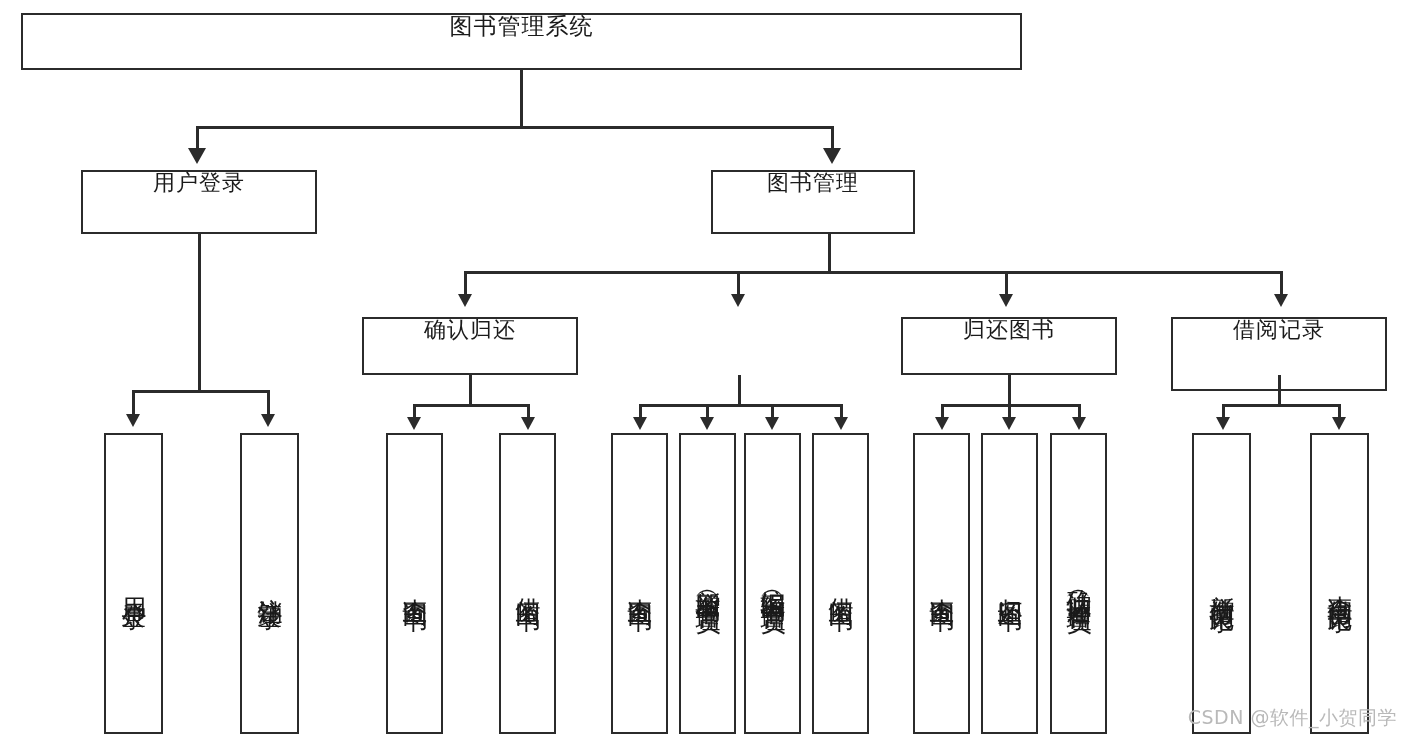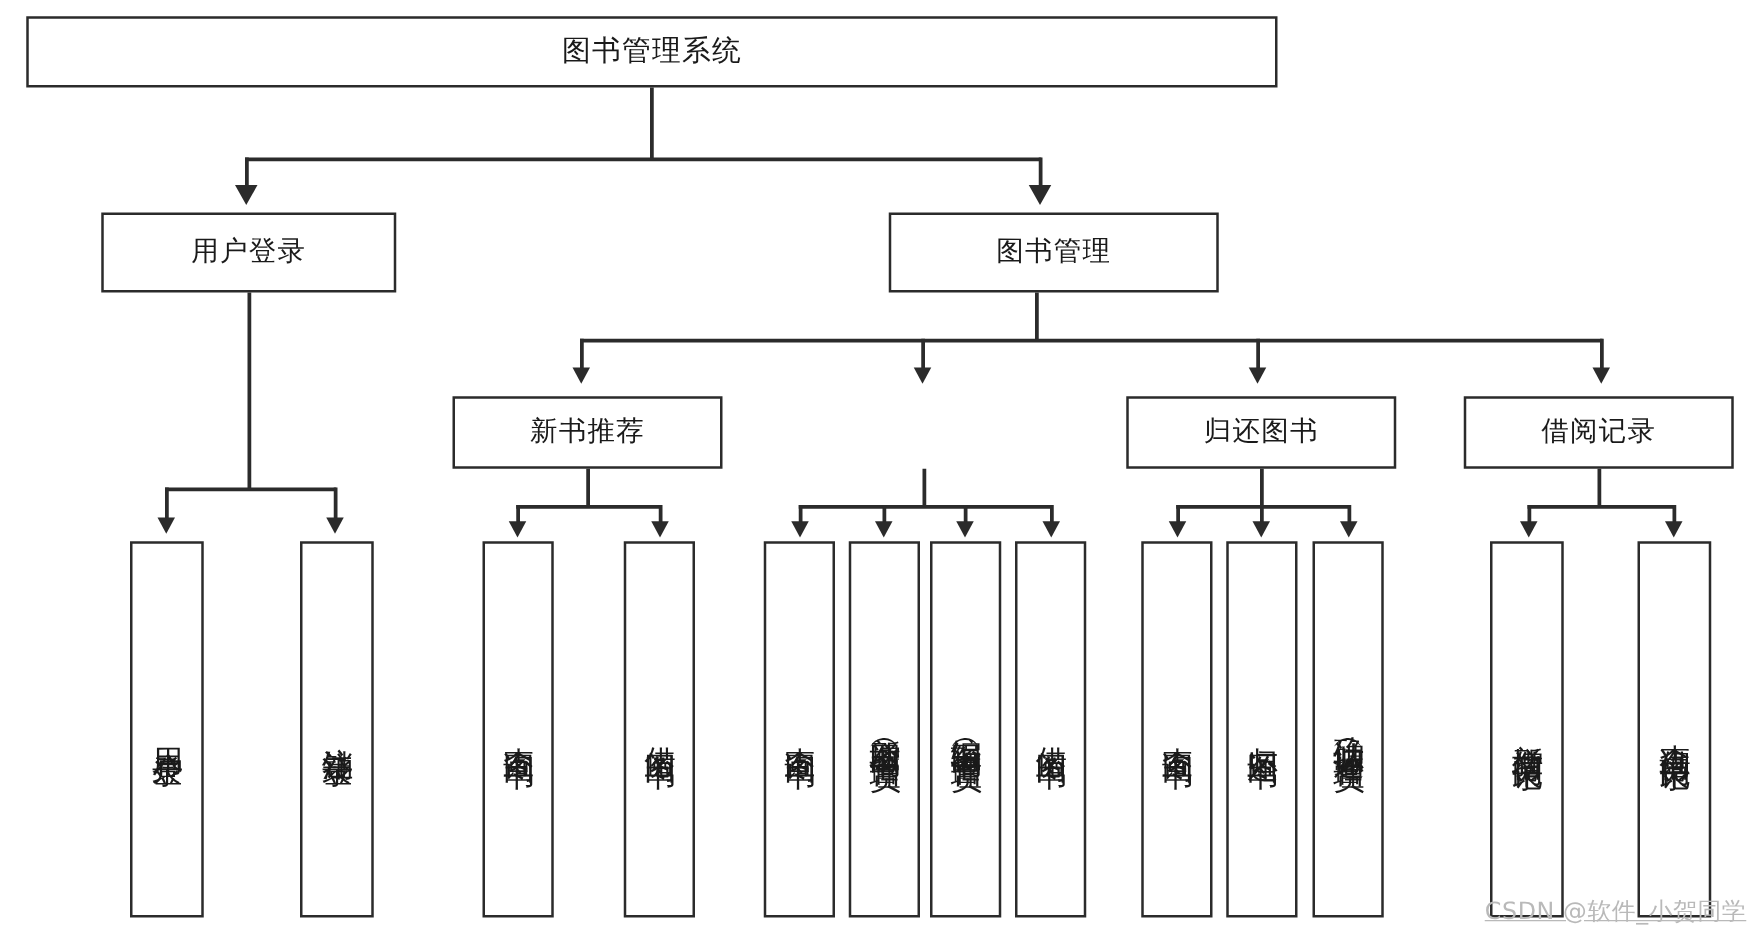--- a/index.html
+++ b/index.html
@@ -14,21 +14,20 @@
     background:#ffffff;
     overflow:hidden;
   }
   
   .node{
     position:absolute;
     box-sizing:border-box;
     background:#ffffff;
     border:2.5px solid #2b2b2b;
     display:flex;
-    align-items:center;
     justify-content:center;
     color:#1a1a1a;
   }
   .node .lbl{
     display:block;
     white-space:nowrap;
     letter-spacing:1px;
   }
   
   .h-node .lbl{ font-size:22px; line-height:1; }
@@ -60,27 +59,26 @@
   }
   .arrow.big{
     border-left:9px solid transparent;
     border-right:9px solid transparent;
     border-top:16px solid #2b2b2b;
   }
   
   #watermark{
     position:absolute;
     right:8px;
-    bottom:5px;
+    bottom:16px;
     font-size:19px;
     color:#b9b9b9;
     letter-spacing:.5px;
     white-space:nowrap;
     user-select:none;
-    text-decoration:underline;
   }
 </style>
 </head>
 <body>
 
 <div id="canvas">
 
   <div class="node h-node root" style="left:21px; top:13px; width:1001px; height:57px;">
     <span class="lbl">图书管理系统</span>
   </div>
@@ -92,21 +90,21 @@
   <div class="ln v" style="left:196px; top:126px; width:2.5px; height:23px;"></div>
   <div class="arrow big" style="left:188px; top:148px;"></div>
 
   <div class="ln v" style="left:831px; top:126px; width:2.5px; height:23px;"></div>
   <div class="arrow big" style="left:823px; top:148px;"></div>
 
   <div class="node h-node" style="left:81px; top:170px; width:236px; height:64px;">
     <span class="lbl">用户登录</span>
   </div>
 
-  <div class="node h-node" style="left:711px; top:170px; width:264px; height:64px;">
+  <div class="node h-node" style="left:711px; top:170px; width:204px; height:64px;">
     <span class="lbl">图书管理</span>
   </div>
 
   <div class="ln v" style="left:198px; top:234px; width:2.5px; height:158px;"></div>
   <div class="ln h" style="left:132px; top:390px; width:137px; height:2.5px;"></div>
   <div class="ln v" style="left:132px; top:390px; width:2.5px; height:25px;"></div>
   <div class="arrow" style="left:126px; top:414px;"></div>
   <div class="ln v" style="left:267px; top:390px; width:2.5px; height:25px;"></div>
   <div class="arrow" style="left:261px; top:414px;"></div>
 
@@ -115,26 +113,26 @@
   <div class="ln v" style="left:464px; top:271px; width:2.5px; height:24px;"></div>
   <div class="arrow" style="left:458px; top:294px;"></div>
   <div class="ln v" style="left:737px; top:271px; width:2.5px; height:24px;"></div>
   <div class="arrow" style="left:731px; top:294px;"></div>
   <div class="ln v" style="left:1005px; top:271px; width:2.5px; height:24px;"></div>
   <div class="arrow" style="left:999px; top:294px;"></div>
   <div class="ln v" style="left:1280px; top:271px; width:2.5px; height:24px;"></div>
   <div class="arrow" style="left:1274px; top:294px;"></div>
 
   <div class="node h-node" style="left:362px; top:317px; width:216px; height:58px;">
-    <span class="lbl">新书推荐</span>
+    <span class="lbl">确认归还</span>
   </div>
   <div class="node h-node" style="left:901px; top:317px; width:216px; height:58px;">
     <span class="lbl">归还图书</span>
   </div>
-  <div class="node h-node" style="left:1171px; top:317px; width:216px; height:58px;">
+  <div class="node h-node" style="left:1171px; top:317px; width:216px; height:74px;">
     <span class="lbl">借阅记录</span>
   </div>
 
   <div class="ln v" style="left:469px; top:375px; width:2.5px; height:31px;"></div>
   <div class="ln h" style="left:413px; top:404px; width:116px; height:2.5px;"></div>
   <div class="ln v" style="left:413px; top:404px; width:2.5px; height:15px;"></div>
   <div class="arrow" style="left:407px; top:417px;"></div>
   <div class="ln v" style="left:527px; top:404px; width:2.5px; height:15px;"></div>
   <div class="arrow" style="left:521px; top:417px;"></div>
 

